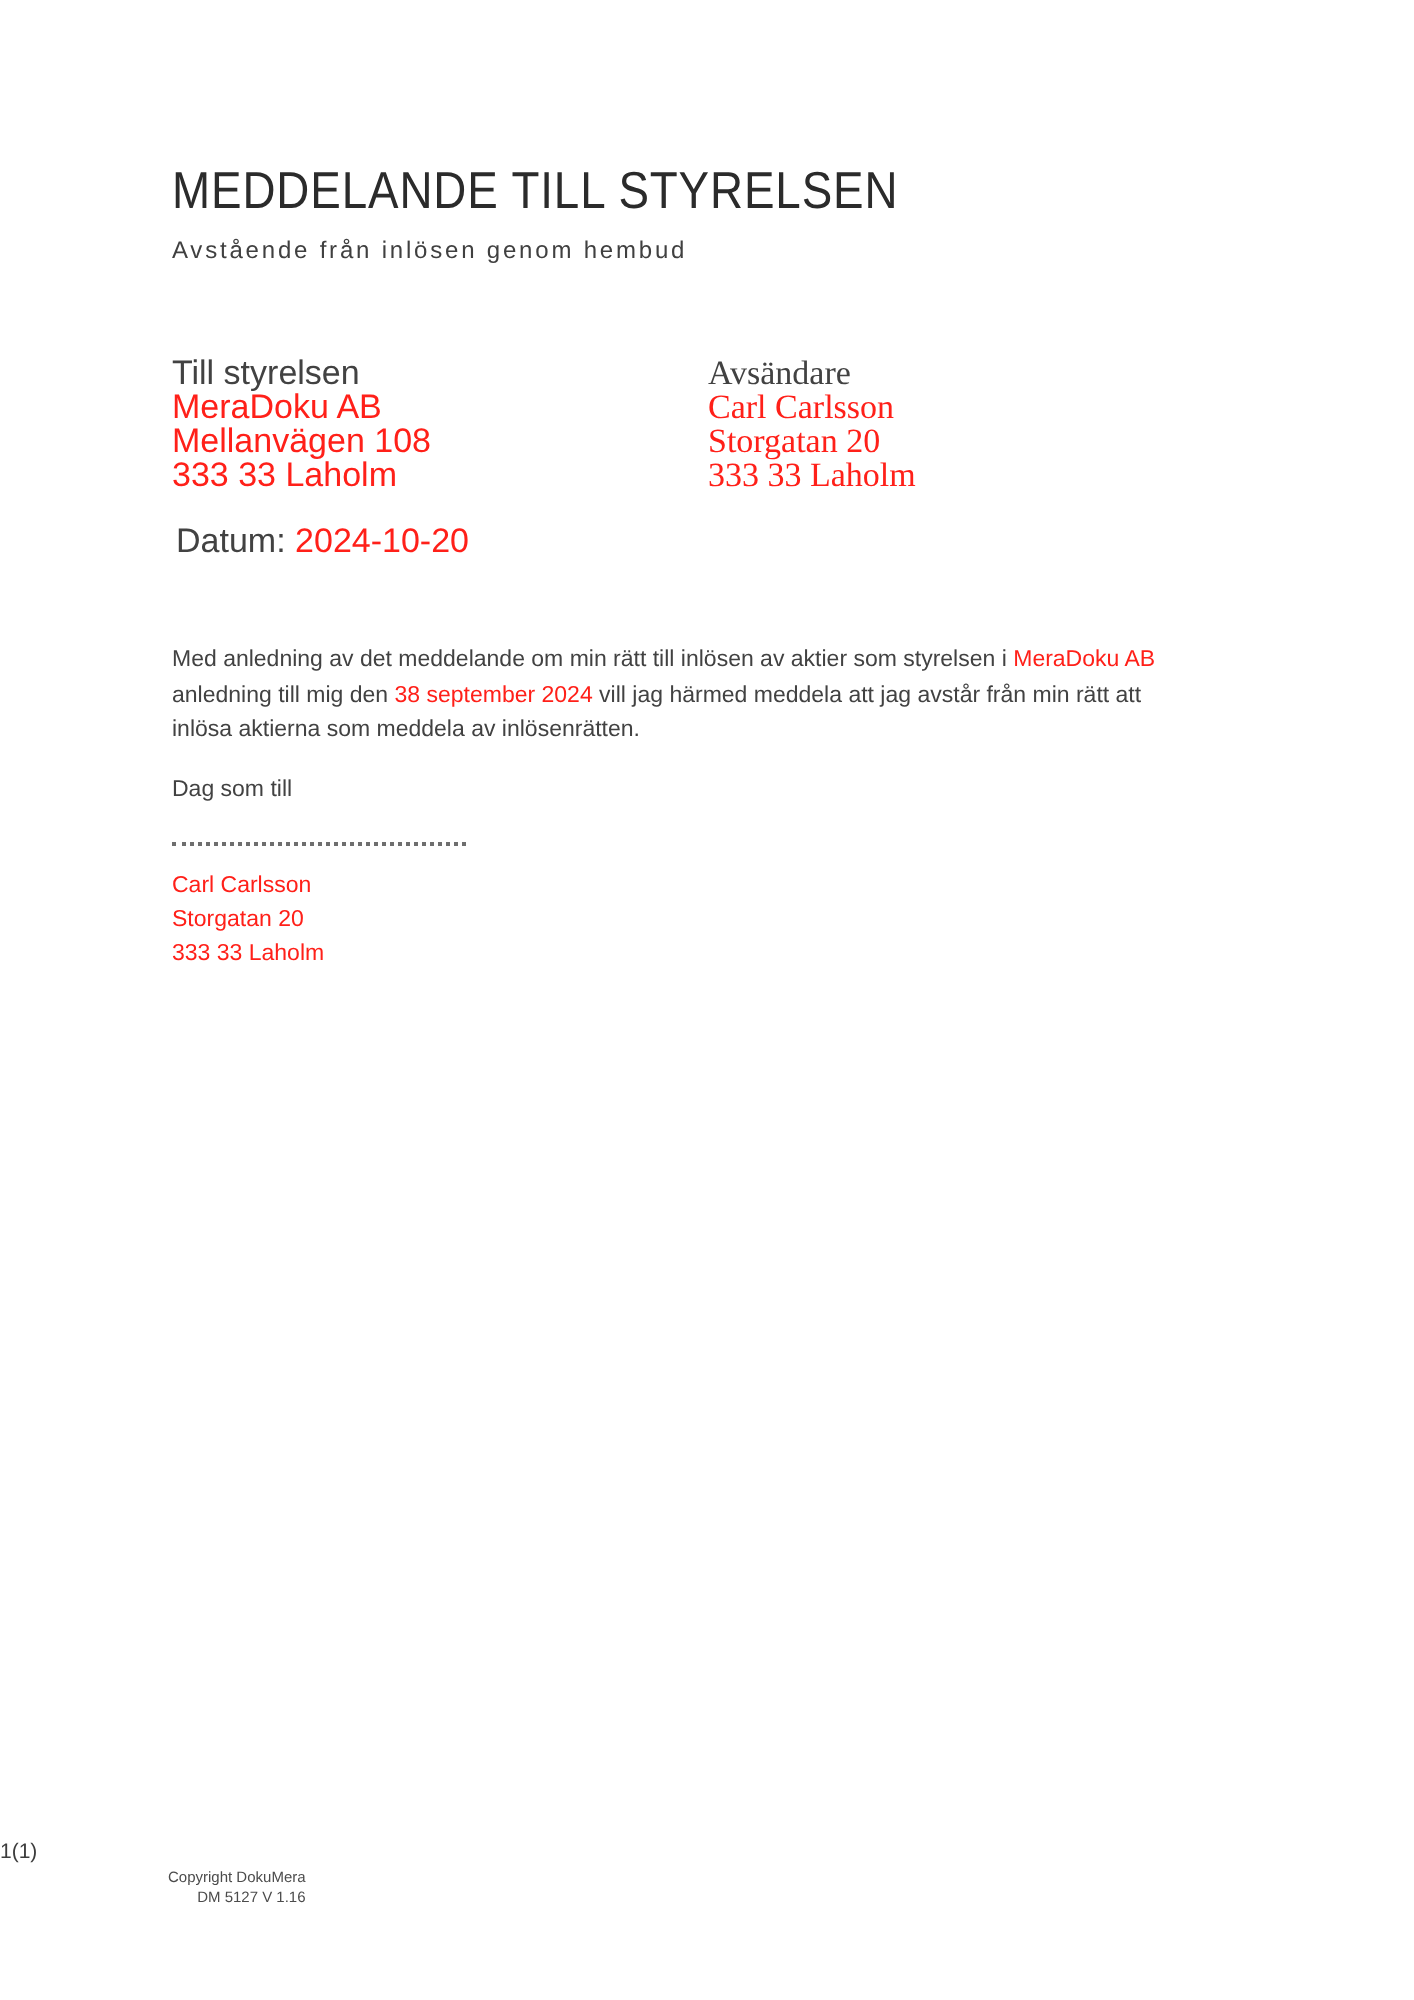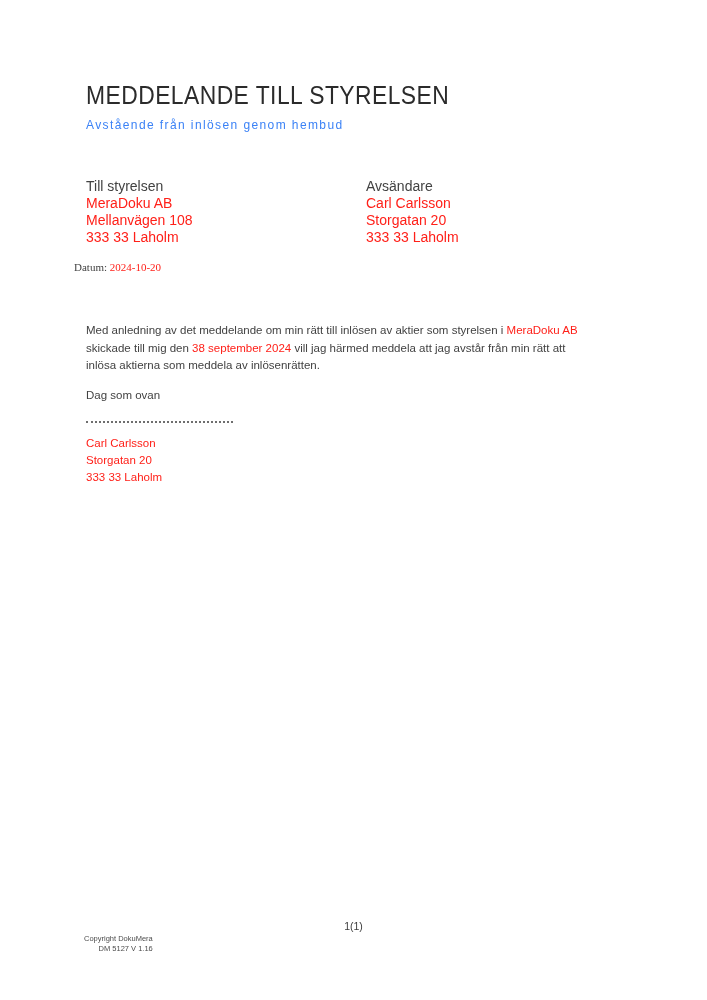--- a/index.html
+++ b/index.html
@@ -23,39 +23,38 @@
     white-space: nowrap;
     transform: scaleX(0.88);
     transform-origin: 0 0;
   }
   .subtitle {
     position: absolute;
     left: 86px;
     top: 118px;
     font-size: 12px;
     letter-spacing: 1.4px;
-    color: #3b82f6;
+    color: #404040;
     white-space: nowrap;
   }
   .addr {
     position: absolute;
     top: 178px;
-    font-size: 14px;
+    font-size: 17px;
     line-height: 17px;
     color: #424242;
   }
   .addr-recipient { left: 86px; }
-  .addr-sender { left: 366px; }
+  .addr-sender { left: 354px; font-family: Liberation Serif, serif; }
   .datum {
     position: absolute;
-    left: 74px;
+    left: 88px;
     top: 261px;
-    font-size: 11px;
+    font-size: 17px;
     color: #424242;
-    font-family: Liberation Serif, serif;
   }
   .body-par {
     position: absolute;
     left: 86px;
     top: 322px;
     width: 625px;
     font-size: 11.5px;
     line-height: 17.5px;
     color: #424242;
   }
@@ -80,21 +79,20 @@
     top: 435px;
     font-size: 11.5px;
     line-height: 17px;
   }
   .red { color: var(--accent, #ff2019); }
   .page-number {
     position: absolute;
     left: 0;
     top: 920px;
     width: 707px;
-    text-align: center;
     font-size: 10.5px;
     color: #3c3c3c;
   }
   .footer-copy {
     position: absolute;
     left: 84px;
     top: 934px;
     font-size: 7.5px;
     line-height: 10px;
     color: #4c4c4c;
@@ -118,23 +116,23 @@
 
   <div class="addr addr-sender">
     <div>Avsändare</div>
     <div class="red">Carl Carlsson</div>
     <div class="red">Storgatan 20</div>
     <div class="red">333 33 Laholm</div>
   </div>
 
   <div class="datum"><span>Datum:</span> <span class="red">2024-10-20</span></div>
 
-  <div class="body-par"><span>Med anledning av det meddelande om min rätt till inlösen av aktier som styrelsen i </span><span class="red">MeraDoku AB</span><br><span>skickade till mig den </span><span class="red">38 september 2024</span><span> vill jag härmed meddela att jag avstår från min rätt att</span><br><span>inlösa aktierna som meddela av inlösenrätten.</span></div>
+  <div class="body-par"><span>Med anledning av det meddelande om min rätt till inlösen av aktier som styrelsen i </span><span class="red">MeraDoku AB</span><br><span>anledning till mig den </span><span class="red">38 september 2024</span><span> vill jag härmed meddela att jag avstår från min rätt att</span><br><span>inlösa aktierna som meddela av inlösenrätten.</span></div>
 
-  <div class="closing">Dag som ovan</div>
+  <div class="closing">Dag som till</div>
 
   <div class="sig-line"></div>
 
   <div class="sig-block">
     <div class="red">Carl Carlsson</div>
     <div class="red">Storgatan 20</div>
     <div class="red">333 33 Laholm</div>
   </div>
 
   <div class="page-number">1(1)</div>

